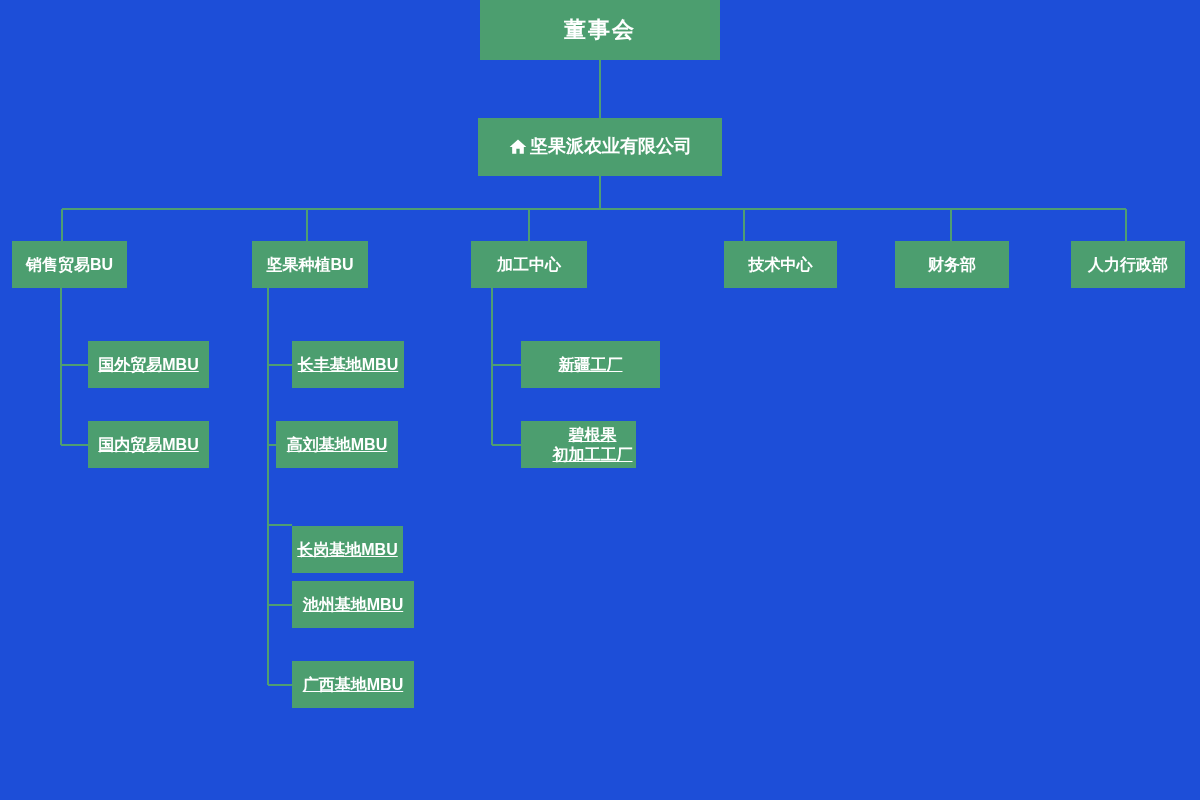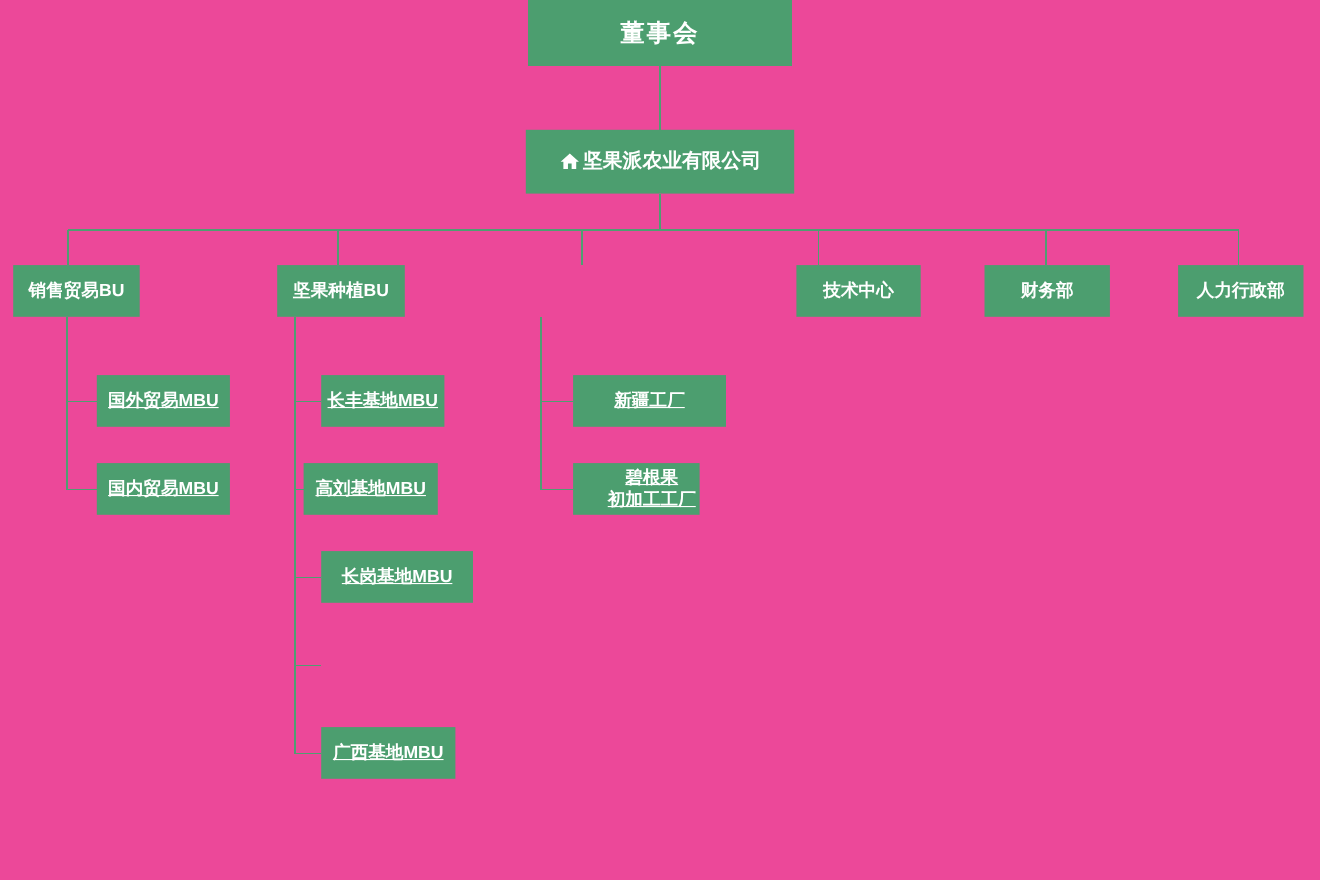--- a/index.html
+++ b/index.html
@@ -6,21 +6,21 @@
     --node-green: #4c9e6f;
     --line-green: #4f9e72;
     --node-text: #ffffff;
   }
   * { margin: 0; padding: 0; box-sizing: border-box; }
   html, body { background: #ffffff; }
   .canvas {
     position: relative;
     width: 1200px;
     height: 800px;
-    background: #ec4899;
+    background: #1d4ed8;
     overflow: hidden;
     font-family: "Liberation Sans", "DejaVu Sans", sans-serif;
   }
   svg.connectors {
     position: absolute;
     left: 0; top: 0;
     width: 1200px; height: 800px;
     color: var(--line-green);
   }
   .node {
@@ -90,20 +90,23 @@
     </span>
     <span class="label">坚果派农业有限公司</span>
   </div>
 
   <div class="node lvl3" style="left:12px; top:241px; width:115px; height:47px;">
     <span class="label">销售贸易BU</span>
   </div>
   <div class="node lvl3" style="left:252px; top:241px; width:116px; height:47px;">
     <span class="label">坚果种植BU</span>
   </div>
+  <div class="node lvl3" style="left:471px; top:241px; width:116px; height:47px;">
+    <span class="label">加工中心</span>
+  </div>
   <div class="node lvl3" style="left:688px; top:241px; width:113px; height:47px;margin-left:36px;">
     <span class="label">技术中心</span>
   </div>
   <div class="node lvl3" style="left:895px; top:241px; width:114px; height:47px;">
     <span class="label">财务部</span>
   </div>
   <div class="node lvl3" style="left:1071px; top:241px; width:114px; height:47px;">
     <span class="label">人力行政部</span>
   </div>
 
@@ -113,22 +116,25 @@
   <div class="node lvl4" style="left:88px; top:421px; width:121px; height:47px;">
     <span class="label">国内贸易MBU</span>
   </div>
 
   <div class="node lvl4" style="left:292px; top:341px; width:112px; height:47px;">
     <span class="label">长丰基地MBU</span>
   </div>
   <div class="node lvl4" style="left:276px; top:421px; width:122px; height:47px;">
     <span class="label">高刘基地MBU</span>
   </div>
-  <div class="node lvl4" style="left:292px; top:501px; width:138px; height:47px;">
+  <div class="node lvl4" style="left:292px; top:526px; width:111px; height:47px;">
     <span class="label">长岗基地MBU</span>
+  </div>
+  <div class="node lvl4" style="left:292px; top:581px; width:122px; height:47px;">
+    <span class="label">池州基地MBU</span>
   </div>
   <div class="node lvl4" style="left:292px; top:661px; width:122px; height:47px;">
     <span class="label">广西基地MBU</span>
   </div>
 
   <div class="node lvl4" style="left:521px; top:341px; width:139px; height:47px;">
     <span class="label">新疆工厂</span>
   </div>
   <div class="node lvl4" style="left:521px; top:421px; width:115px; height:47px;padding-left:28px;">
     <span class="label">碧根果

